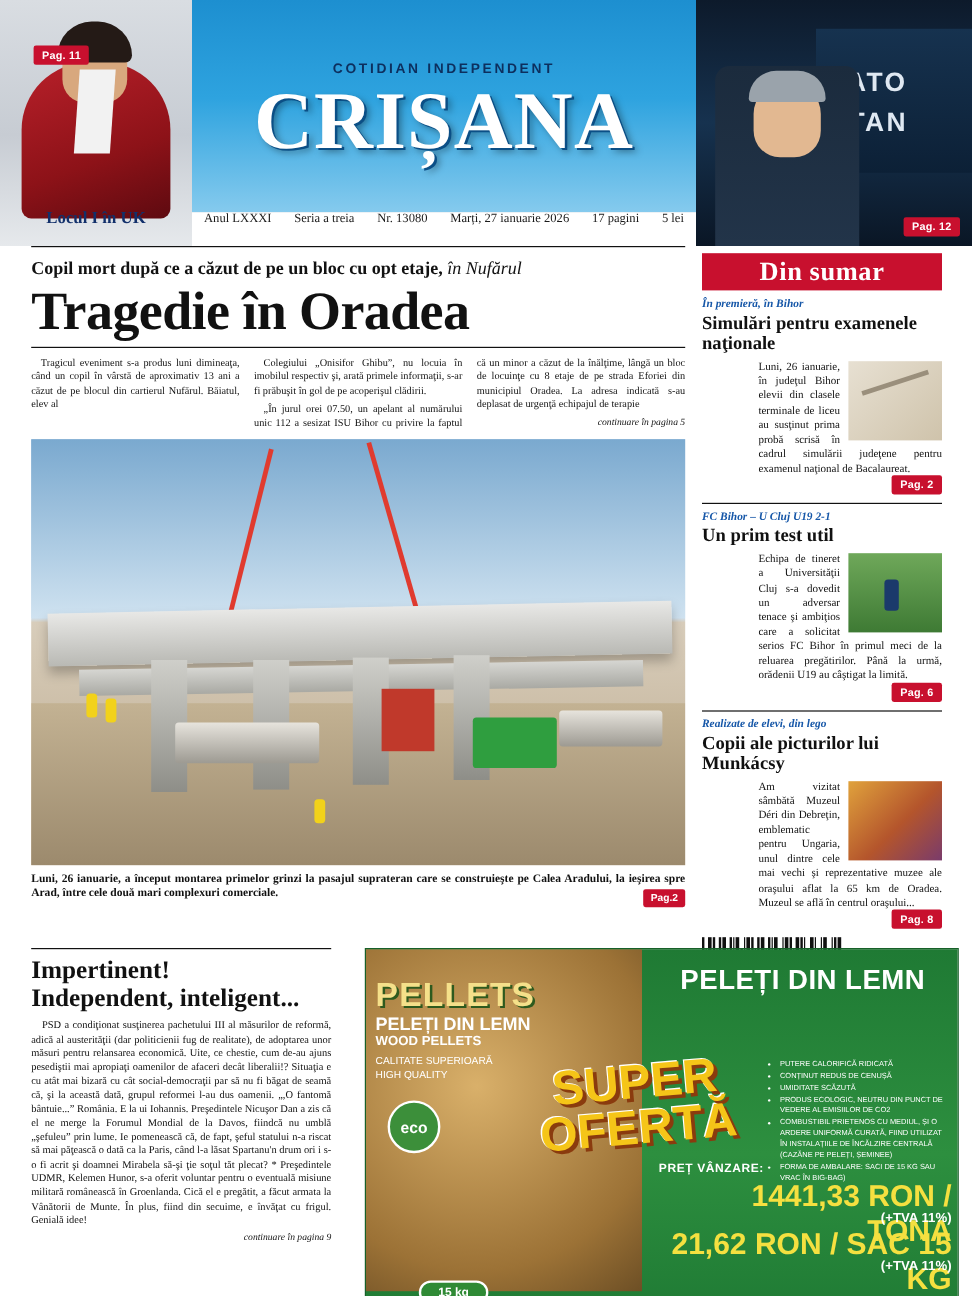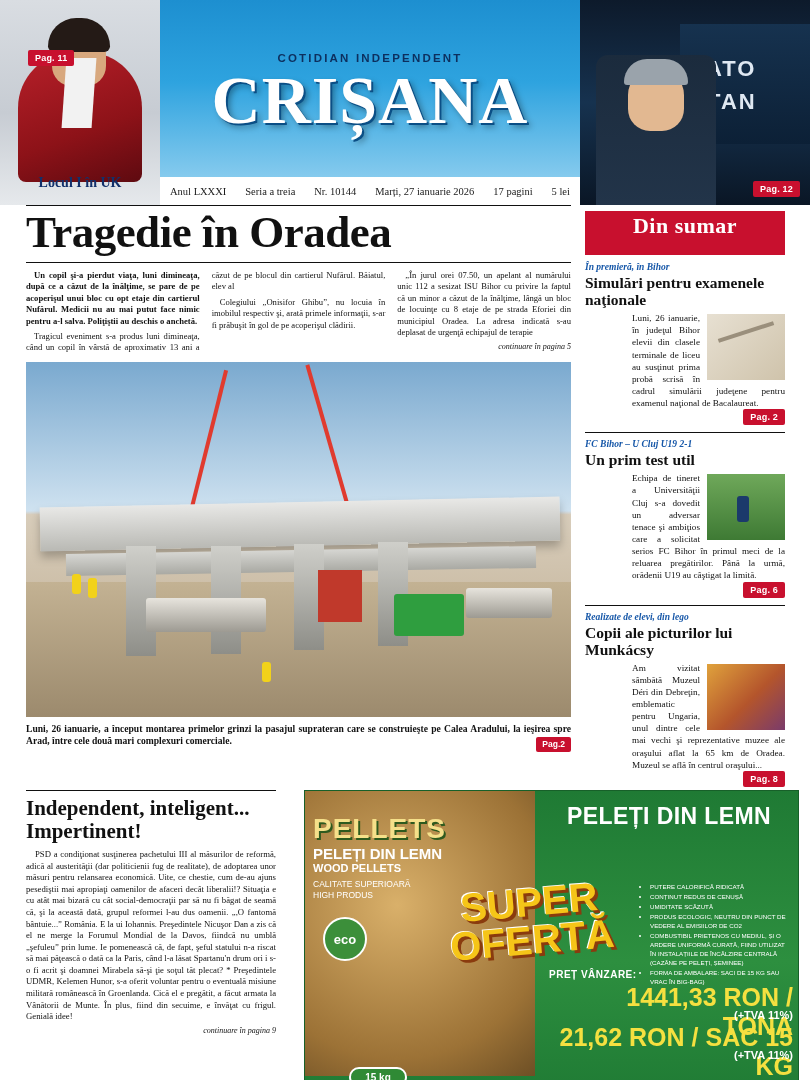--- a/index.html
+++ b/index.html
@@ -35,21 +35,21 @@
     background:#241a16; border-radius:30px 30px 6px 6px;
   }
   .mh-shirt{
     position:absolute; left:46px; top:6px; width:30px; height:70px;
     background:#f2f2f2; transform:skewX(-4deg);
   }
   .pag-badge {
     position:absolute; background:#c8102e; color:#fff; font-family:"Liberation Sans",sans-serif;
     font-weight:bold; font-size:9px; padding:3px 7px; border-radius:2px; letter-spacing:.2px;
   }
-  #pag11 { left:28px; top:50px; }
+  #pag11 { left:28px; top:38px; }
   .mh-caption {
     position:absolute; left:0; bottom:14px; width:160px; text-align:center;
     font-family:"Liberation Serif", serif; font-weight:bold; font-size:14px; color:#12306b;
   }
 
   .mh-center {
     position:absolute; left:160px; top:0; width:420px; height:205px;
     background: linear-gradient(180deg,#1d8fd0 0%, #2ea3df 40%, #9fd6f2 100%);
     text-align:center;
   }
@@ -87,21 +87,21 @@
   }
   .nato-head:after{
     content:""; position:absolute; left:28px; top:4px; width:64px; height:26px;
     background:#9aa3ab; border-radius:30px 30px 4px 4px;
   }
   #pag12 { right:10px; bottom:8px; }
 
   
   .infobar {
     position:absolute; left:160px; top:177px; width:420px; height:28px;
-    display:flex; align-items:center; justify-content:space-between;
+    display:flex; align-items:flex-start; justify-content:space-between;
     padding:0 10px; font-family:"Liberation Serif", serif; font-size:10.5px; color:#1a1a1a;
     background:#ffffff;
   }
   .infobar span { white-space:nowrap; }
 
   
   .rule { background:#111; height:1px; }
 
   
   .body-wrap { position:absolute; left:0; top:205px; width:810px; }
@@ -163,21 +163,21 @@
   .ph-lift { position:absolute; left:368px; top:232px; width:70px; height:42px; background:#2f9e3f; border-radius:3px; }
   .ph-red { position:absolute; left:292px; top:208px; width:44px; height:52px; background:#c0392b; }
 
   
   .r-head {
     font-family:"Liberation Serif", serif; font-weight:bold; font-size:17px;
     line-height:1.12; color:#0f2e66; margin:6px 0 4px 0;
   }
   .dinsumar {
     background:#c8102e; color:#fff; font-family:"Liberation Serif", serif; font-weight:bold;
-    font-size:22px; text-align:center; padding:2px 0 16px; margin:6px 0 7px 0; letter-spacing:.5px;
+    font-size:22px; text-align:center; padding:2px 0 3px; margin:6px 0 7px 0; letter-spacing:.5px;
   }
   .r-kicker {
     color:#1657a8; font-style:italic; font-weight:bold; font-size:9.5px; margin-bottom:2px;
     font-family:"Liberation Serif", serif;
   }
   .r-title {
     font-family:"Liberation Serif", serif; font-weight:bold; font-size:15.5px; line-height:1.1; margin-bottom:4px;
   }
   .r-item { margin-bottom:9px; position:relative; }
   .r-body { font-size:9.2px; line-height:1.32; text-align:justify;margin-left:47px; }
@@ -295,36 +295,39 @@
 
     <div class="mh-right">
       <div class="nato-wall">NATO OTAN</div>
       <div class="nato-head"></div>
       <div class="pag-badge" id="pag12">Pag. 12</div>
     </div>
 
     <div class="infobar">
       <span>Anul LXXXI</span>
       <span>Seria a treia</span>
-      <span>Nr. 10144</span>
+      <span>Nr. 13080</span>
       <span>Marți, 27 ianuarie 2026</span>
       <span>17 pagini</span>
       <span>5 lei</span>
     </div>
   </div>
 
   <div class="body-wrap">
 
     <div class="left-col">
       <div class="rule"></div>
+      <div class="deck">
+        <span>Copil mort după ce a căzut de pe un bloc cu opt etaje,</span>
+        <em>în Nufărul</em>
+      </div>
       <div class="headline">Tragedie în Oradea</div>
       <div class="hr-thin"></div>
 
       <div class="cols3">
-        <p class="lead">Un copil şi-a pierdut viaţa, luni dimineaţa, după ce a căzut de la înălţime, se pare de pe acoperişul unui bloc cu opt etaje din cartierul Nufărul. Medicii nu au mai putut face nimic pentru a-l salva. Poliţiştii au deschis o anchetă.</p>
         <p>Tragicul eveniment s-a produs luni dimineaţa, când un copil în vârstă de aproximativ 13 ani a căzut de pe blocul din cartierul Nufărul. Băiatul, elev al</p>
         <p>Colegiului „Onisifor Ghibu”, nu locuia în imobilul respectiv şi, arată primele informaţii, s-ar fi prăbuşit în gol de pe acoperişul clădirii.</p>
         <p>„În jurul orei 07.50, un apelant al numărului unic 112 a sesizat ISU Bihor cu privire la faptul că un minor a căzut de la înălţime, lângă un bloc de locuinţe cu 8 etaje de pe strada Eforiei din municipiul Oradea. La adresa indicată s-au deplasat de urgenţă echipajul de terapie</p>
         <p class="cont">continuare în pagina 5</p>
       </div>
 
       <div class="photo">
         <div class="ph-sky"></div>
         <div class="ph-ground"></div>
         <div class="ph-crane"></div>
@@ -428,36 +431,36 @@
           <i class="w"></i>
       </div>
       <div class="barcode-num">5 940991 350105</div>
     </div>
   </div>
 
   <div class="bottom">
     <div class="ed-col">
       <div class="rule"></div>
       <div class="ed-title">
+        <div>Impertinent!</div>
         <div>Independent, inteligent...</div>
-        <div>Impertinent!</div>
       </div>
       <div class="ed-body">
         <p>PSD a condiţionat susţinerea pachetului III al măsurilor de reformă, adică al austerităţii (dar politicienii fug de realitate), de adoptarea unor măsuri pentru relansarea economică. Uite, ce chestie, cum de-au ajuns pesediştii mai apropiaţi oamenilor de afaceri decât liberalii!? Situaţia e cu atât mai bizară cu cât social-democraţii par să nu fi băgat de seamă că, şi la această dată, grupul reformei l-au dus oamenii. „,O fantomă bântuie...” România. E la ui Iohannis. Preşedintele Nicuşor Dan a zis că el ne merge la Forumul Mondial de la Davos, fiindcă nu umblă „şefuleu” prin lume. Ie pomenească că, de fapt, şeful statului n-a riscat să mai păţească o dată ca la Paris, când l-a lăsat Spartanu'n drum ori i s-o fi acrit şi doamnei Mirabela să-şi ţie soţul tăt plecat? * Preşedintele UDMR, Kelemen Hunor, s-a oferit voluntar pentru o eventuală misiune militară românească în Groenlanda. Cică el e pregătit, a făcut armata la Vânătorii de Munte. În plus, fiind din secuime, e învăţat cu frigul. Genială idee!</p>
         <div class="ed-cont">continuare în pagina 9</div>
       </div>
     </div>
 
     <div class="ad">
       <div class="ad-photo"></div>
       <div class="ad-pellets-label">PELLETS</div>
       <div class="ad-sub1">PELEȚI DIN LEMN</div>
       <div class="ad-sub2">WOOD PELLETS</div>
       <div class="ad-sub3">CALITATE SUPERIOARĂ</div>
-      <div class="ad-sub4">HIGH PRODUS</div>
+      <div class="ad-sub4">HIGH QUALITY</div>
       <div class="ad-eco">eco</div>
       <div class="ad-15kg">15 kg</div>
       <div class="ad-super">
         <div>SUPER</div>
         <div>OFERTĂ</div>
       </div>
       <div class="ad-right-title">PELEȚI DIN LEMN</div>
       <div class="ad-bullets">
         <ul>
           <li>PUTERE CALORIFICĂ RIDICATĂ</li>

